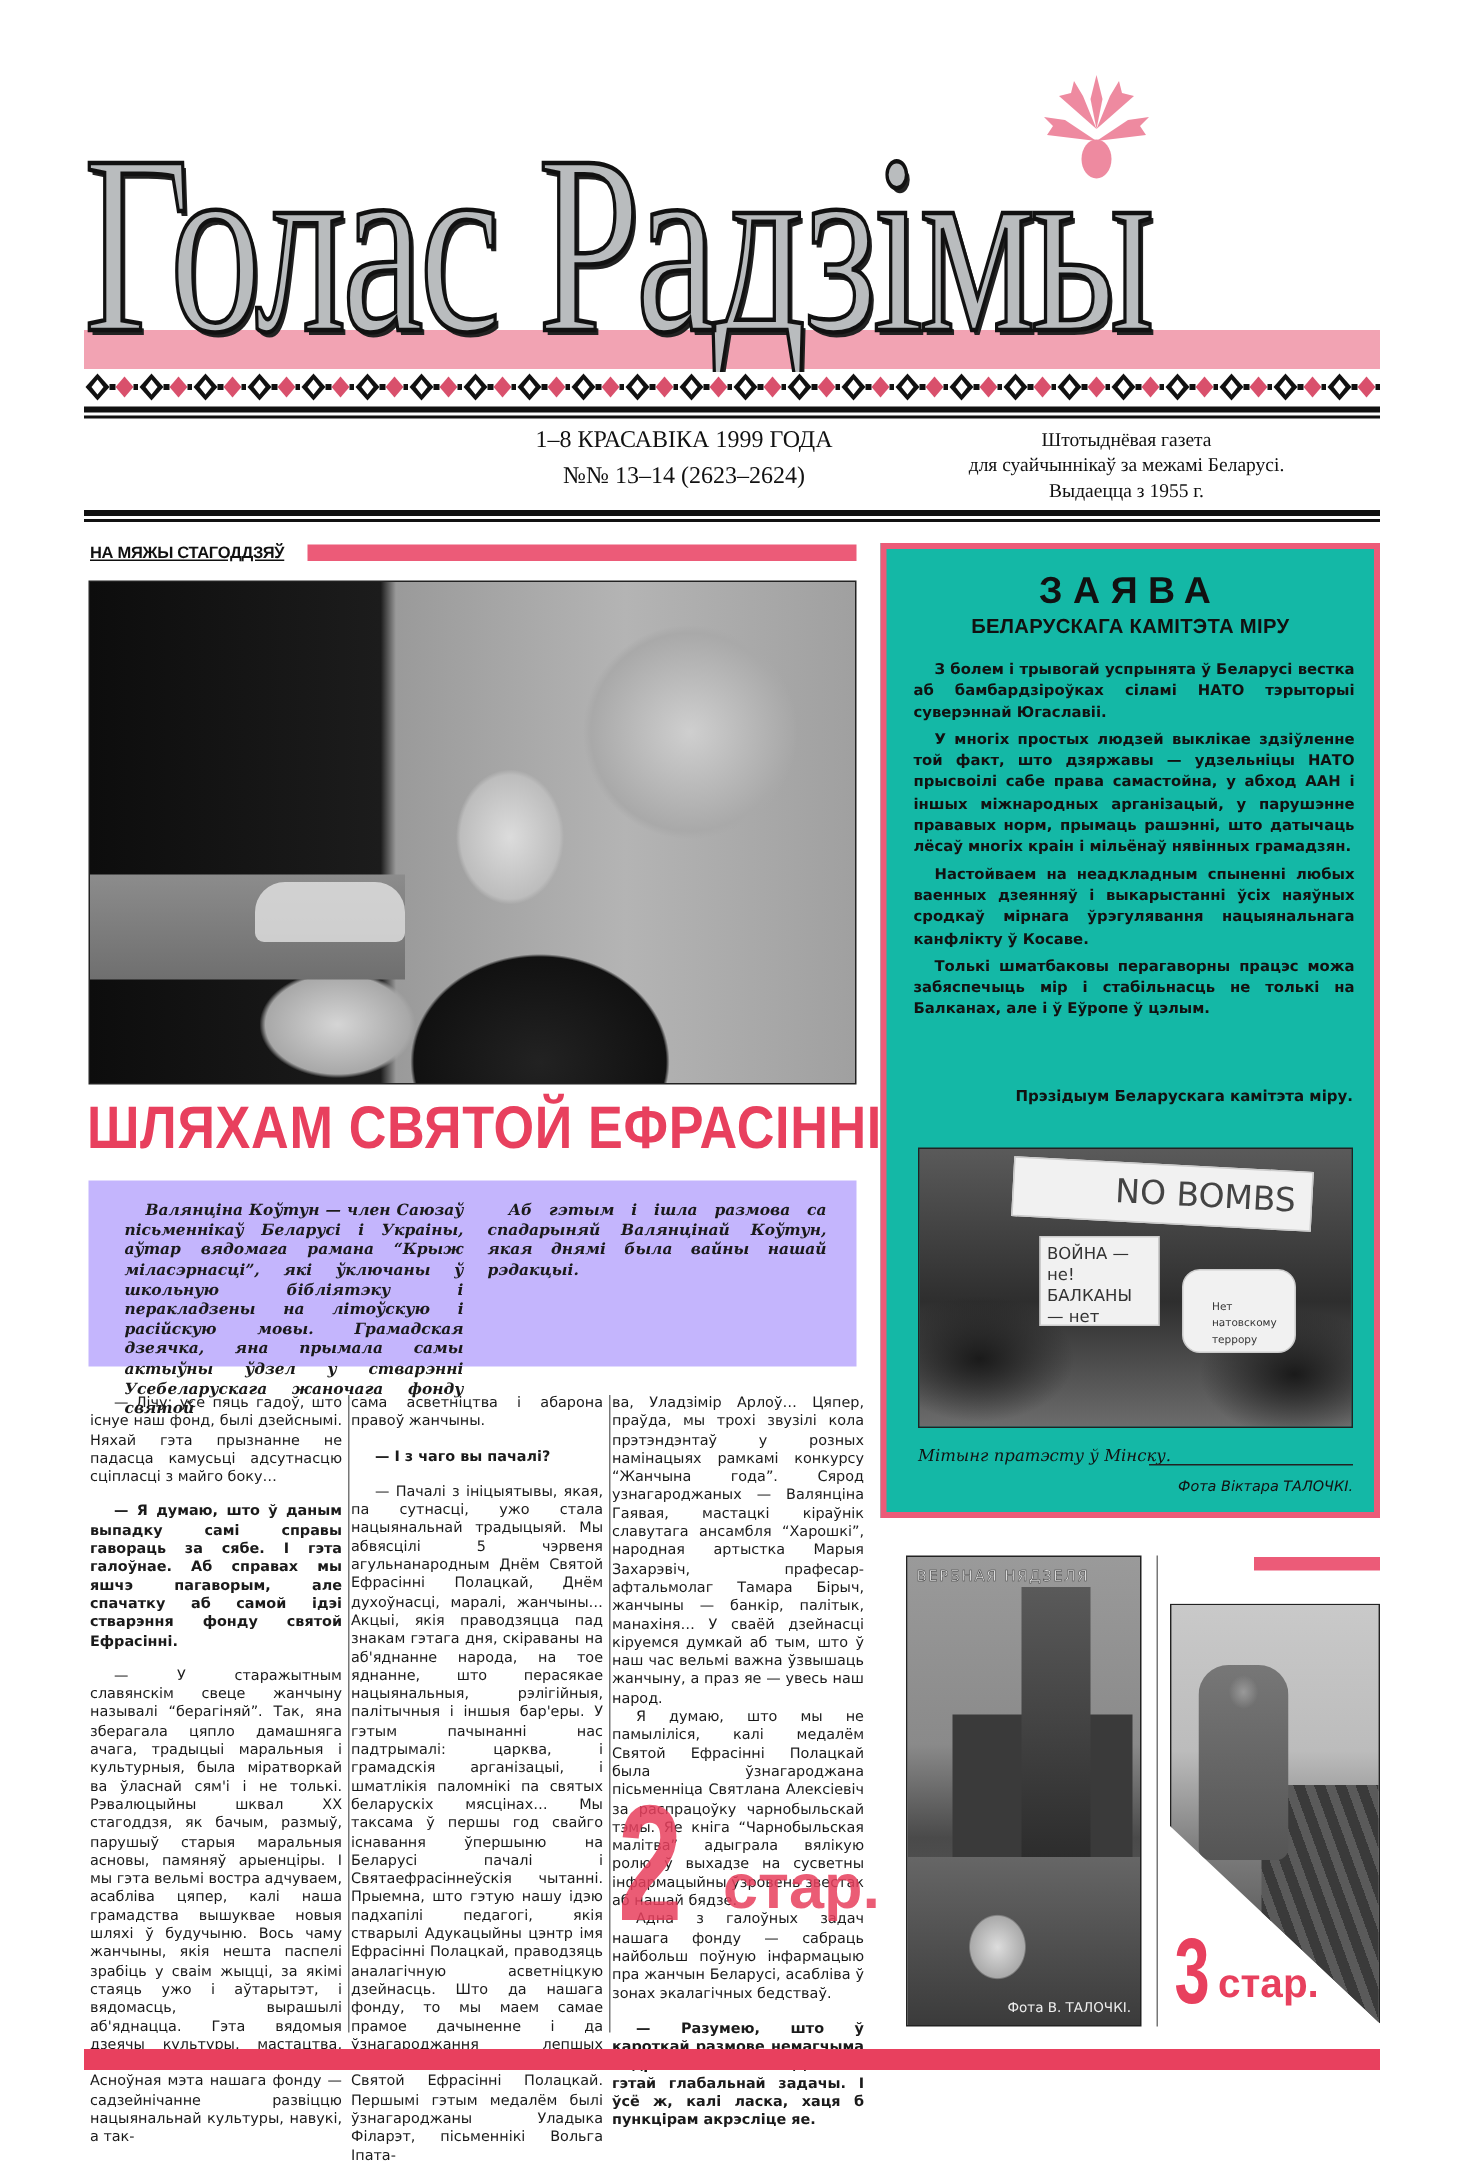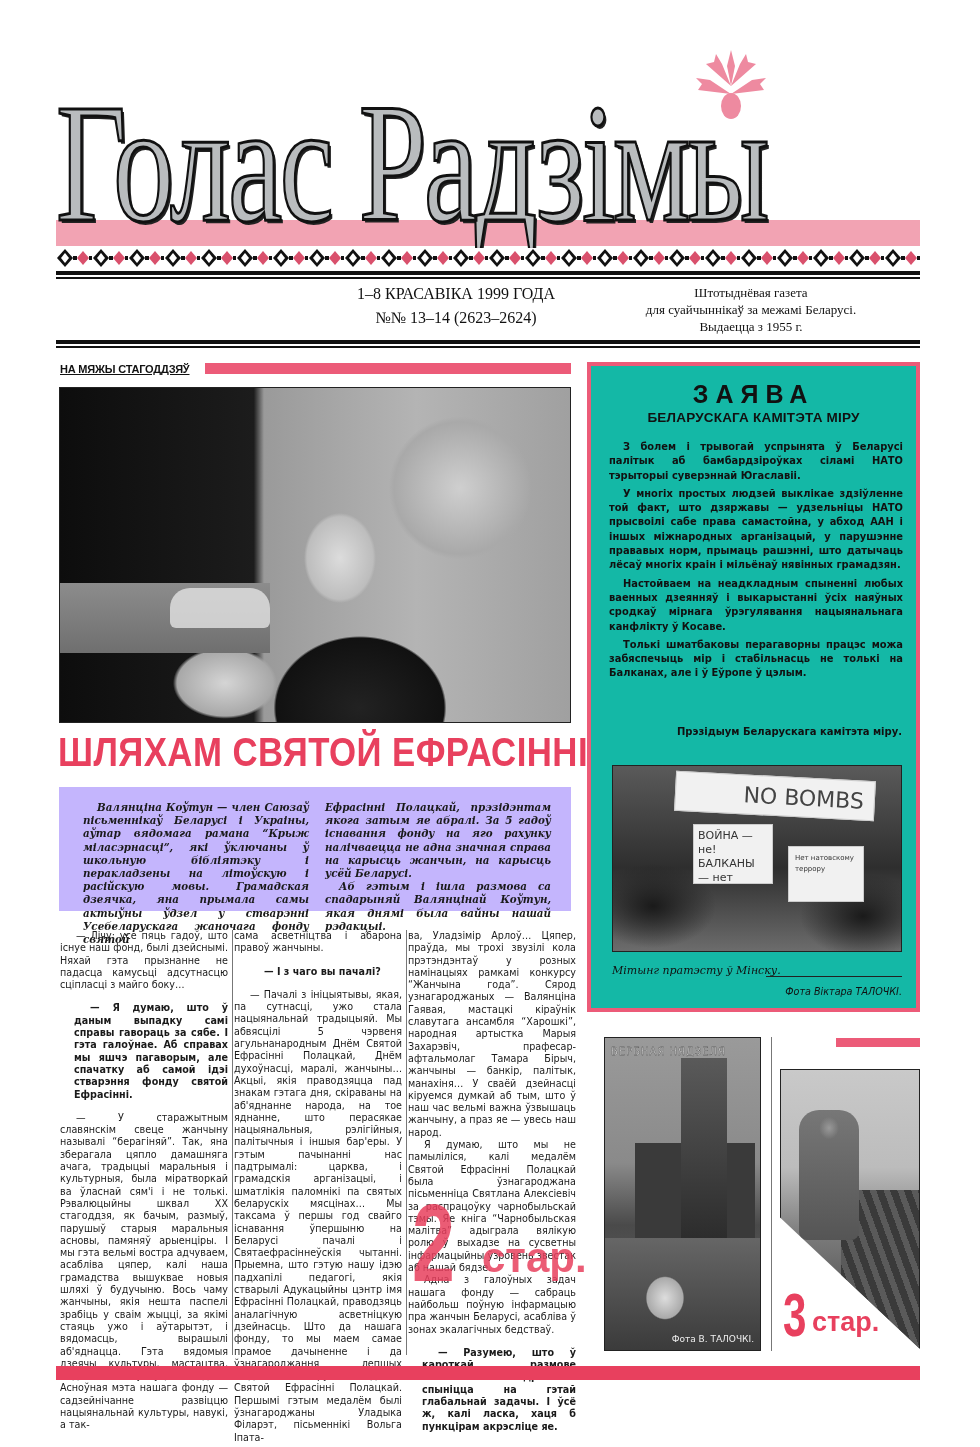--- a/index.html
+++ b/index.html
@@ -46,21 +46,21 @@
 
   
   .intro { position: absolute; left: 59px; top: 787px; width: 512px; height: 124px; background: #c4b5fd; padding: 14px 20px 0 24px; display: flex; gap: 16px; }
   .intro-col { flex: 1; font-family: "DejaVu Serif", serif; font-style: italic; font-weight: bold; font-size: 10.3px; line-height: 13.2px; text-align: justify; color: #1a1a1a; }
   .intro-col p { text-indent: 14px; }
 
   
   .col { position: absolute; top: 930px; width: 168px; font-family: "DejaVu Sans", sans-serif; font-size: 9.6px; line-height: 12.3px; text-align: justify; color: #1a1a1a; }
   .col p { text-indent: 16px; margin-bottom: 0; }
   .col p.gap { margin-top: 11px; }
-  .col p.q { font-weight: bold; padding-left: 14px; }
+  .col p.q { font-weight: bold; }
   .col-rule { position: absolute; top: 930px; width: 1px; background: #777; }
 
   .page-ref-2 { position: absolute; left: 412px; top: 1198px; font-family: "Liberation Sans", sans-serif; font-weight: bold; color: #e8405e; opacity: 0.85; white-space: nowrap; }
   .page-ref-2 .num { font-size: 110px; line-height: 90px; display: inline-block; transform: scaleX(0.7); transform-origin: left; }
   .page-ref-2 .txt { position: absolute; left: 70px; top: 36px; font-size: 42px; }
 
   .footer-bar { position: absolute; left: 56px; top: 1366px; width: 864px; height: 14px; background: #e8405e; }
 
   
   .decl { position: absolute; left: 587px; top: 362px; width: 333px; height: 650px; border: 4px solid #ec5b78; background: #14b8a6; }
@@ -70,21 +70,21 @@
   .decl-body p { text-indent: 14px; margin-bottom: 4px; }
   .decl-sign { position: absolute; right: 14px; top: 360px; font-family: "DejaVu Sans", sans-serif; font-weight: bold; font-size: 10px; text-align: center; }
 
   .photo-protest { position: absolute; left: 21px; top: 399px; width: 290px; height: 187px; border: 1px solid #222; overflow: hidden;
     background: radial-gradient(ellipse 90px 60px at 40px 140px, #1a1a1a, transparent 70%),
                 radial-gradient(ellipse 90px 60px at 250px 150px, #1a1a1a, transparent 70%),
                 linear-gradient(#5a5a5a, #2e2e2e 55%, #6c6c6c); }
   .sign { position: absolute; background: #f1f1f1; border: 1px solid #ccc; font-family: "DejaVu Sans", sans-serif; color: #333; overflow: hidden; }
   .sign-a { left: 62px; top: 10px; width: 200px; height: 40px; transform: rotate(3deg); font-size: 22px; line-height: 40px; text-align: right; padding-right: 10px; color: #444; }
   .sign-b { left: 80px; top: 58px; width: 80px; height: 60px; font-size: 11px; line-height: 14px; padding: 4px; }
-  .sign-c { left: 175px; top: 80px; width: 76px; height: 56px; font-size: 7px; line-height: 11px; padding: 6px; }
+  .sign-c { left: 175px; top: 80px; width: 76px; height: 56px; font-size: 7px; line-height: 11px; padding: 19px; border-radius: 12px; }
   .decl-caption { position: absolute; left: 21px; top: 598px; font-family: "DejaVu Serif", serif; font-style: italic; font-size: 11px; }
   .decl-caption-line { position: absolute; left: 175px; top: 610px; width: 136px; height: 1px; background: #222; }
   .decl-credit { position: absolute; right: 14px; top: 620px; font-family: "DejaVu Sans", sans-serif; font-style: italic; font-size: 9.6px; }
 
   
   .photo-church { position: absolute; left: 604px; top: 1037px; width: 157px; height: 314px; border: 1px solid #222; overflow: hidden;
     background: linear-gradient(#9a9a9a 0%, #8a8a8a 40%, #4a4a4a 60%, #6a6a6a 100%); }
   .church-tower { position: absolute; left: 76px; top: 20px; width: 46px; height: 190px; background: linear-gradient(#5a5a5a, #2a2a2a); }
   .church-body { position: absolute; left: 30px; top: 105px; width: 120px; height: 100px; background: #3a3a3a; }
   .church-crowd { position: absolute; left: 0; top: 200px; width: 157px; height: 114px; background: radial-gradient(ellipse 30px 34px at 60px 60px, #ddd, #aaa 60%, transparent 64%), linear-gradient(#666, #3a3a3a); }
@@ -156,21 +156,20 @@
   <div class="car"></div>
 </div>
 
 <div class="headline">ШЛЯХАМ СВЯТОЙ ЕФРАСІННІ</div>
 
 <div class="intro">
   <div class="intro-col">
     <p>Валянціна Коўтун — член Саюзаў пісьменнікаў Беларусі і Украіны, аўтар вядомага рамана “Крыж міласэрнасці”, які ўключаны ў школьную бібліятэку і перакладзены на літоўскую і расійскую мовы. Грамадская дзеячка, яна прымала самы актыўны ўдзел у стварэнні Усебеларускага жаночага фонду святой</p>
   </div>
   <div class="intro-col">
-    <p style="text-indent:0">Ефрасінні Полацкай, прэзідэнтам якога затым яе абралі. За 5 гадоў існавання фонду на яго рахунку налічваецца не адна значная справа на карысць жанчын, на карысць усёй Беларусі.</p>
     <p>Аб гэтым і ішла размова са спадарыняй Валянцінай Коўтун, якая днямі была вайны нашай рэдакцыі.</p>
   </div>
 </div>
 
 <div class="col" style="left:60px;">
   <p>— Лічу: усе пяць гадоў, што існуе наш фонд, былі дзейснымі. Няхай гэта прызнанне не падасца камусьці адсутнасцю сціпласці з майго боку…</p>
   <p class="q gap">— Я думаю, што ў даным выпадку самі справы гавораць за сябе. І гэта галоўнае. Аб справах мы яшчэ пагаворым, але спачатку аб самой ідэі стварэння фонду святой Ефрасінні.</p>
   <p class="gap">— У старажытным славянскім свеце жанчыну называлі “берагіняй”. Так, яна зберагала цяпло дамашняга ачага, традыцыі маральныя і культурныя, была міратворкай ва ўласнай сям'і і не толькі. Рэвалюцыйны шквал XX стагоддзя, як бачым, размыў, парушыў старыя маральныя асновы, памяняў арыенціры. І мы гэта вельмі востра адчуваем, асабліва цяпер, калі наша грамадства вышуквае новыя шляхі ў будучыню. Вось чаму жанчыны, якія нешта паспелі зрабіць у сваім жыцці, за якімі стаяць ужо і аўтарытэт, і вядомасць, вырашылі аб'яднацца. Гэта вядомыя дзеячы культуры, мастацтва, педагогі, навукоўцы, медыкі. Асноўная мэта нашага фонду — садзейнічанне развіццю нацыянальнай культуры, навукі, а так-</p>
 </div>
 <div class="col-rule" style="left:232px;height:425px;"></div>
@@ -191,21 +190,21 @@
 
 <div class="page-ref-2">
   <span class="num">2</span>
   <span class="txt">стар.</span>
 </div>
 
 <div class="decl">
   <div class="decl-title">ЗАЯВА</div>
   <div class="decl-sub">БЕЛАРУСКАГА КАМІТЭТА МІРУ</div>
   <div class="decl-body">
-    <p>З болем і трывогай успрынята ў Беларусі палітык аб бамбардзіроўках сіламі НАТО тэрыторыі суверэннай Югаславіі.</p>
+    <p>З болем і трывогай успрынята ў Беларусі вестка аб бамбардзіроўках сіламі НАТО тэрыторыі суверэннай Югаславіі.</p>
     <p>У многіх простых людзей выклікае здзіўленне той факт, што дзяржавы — удзельніцы НАТО прысвоілі сабе права самастойна, у абход ААН і іншых міжнародных арганізацый, у парушэнне прававых норм, прымаць рашэнні, што датычаць лёсаў многіх краін і мільёнаў нявінных грамадзян.</p>
     <p>Настойваем на неадкладным спыненні любых ваенных дзеянняў і выкарыстанні ўсіх наяўных сродкаў мірнага ўрэгулявання нацыянальнага канфлікту ў Косаве.</p>
     <p>Толькі шматбаковы перагаворны працэс можа забяспечыць мір і стабільнасць не толькі на Балканах, але і ў Еўропе ў цэлым.</p>
   </div>
   <div class="decl-sign">Прэзідыум Беларускага камітэта міру.</div>
 
   <div class="photo-protest">
     <div class="sign sign-a">NO BOMBS</div>
     <div class="sign sign-b">ВОЙНА — не! БАЛКАНЫ — нет</div>
     <div class="sign sign-c">Нет натовскому террору</div>

